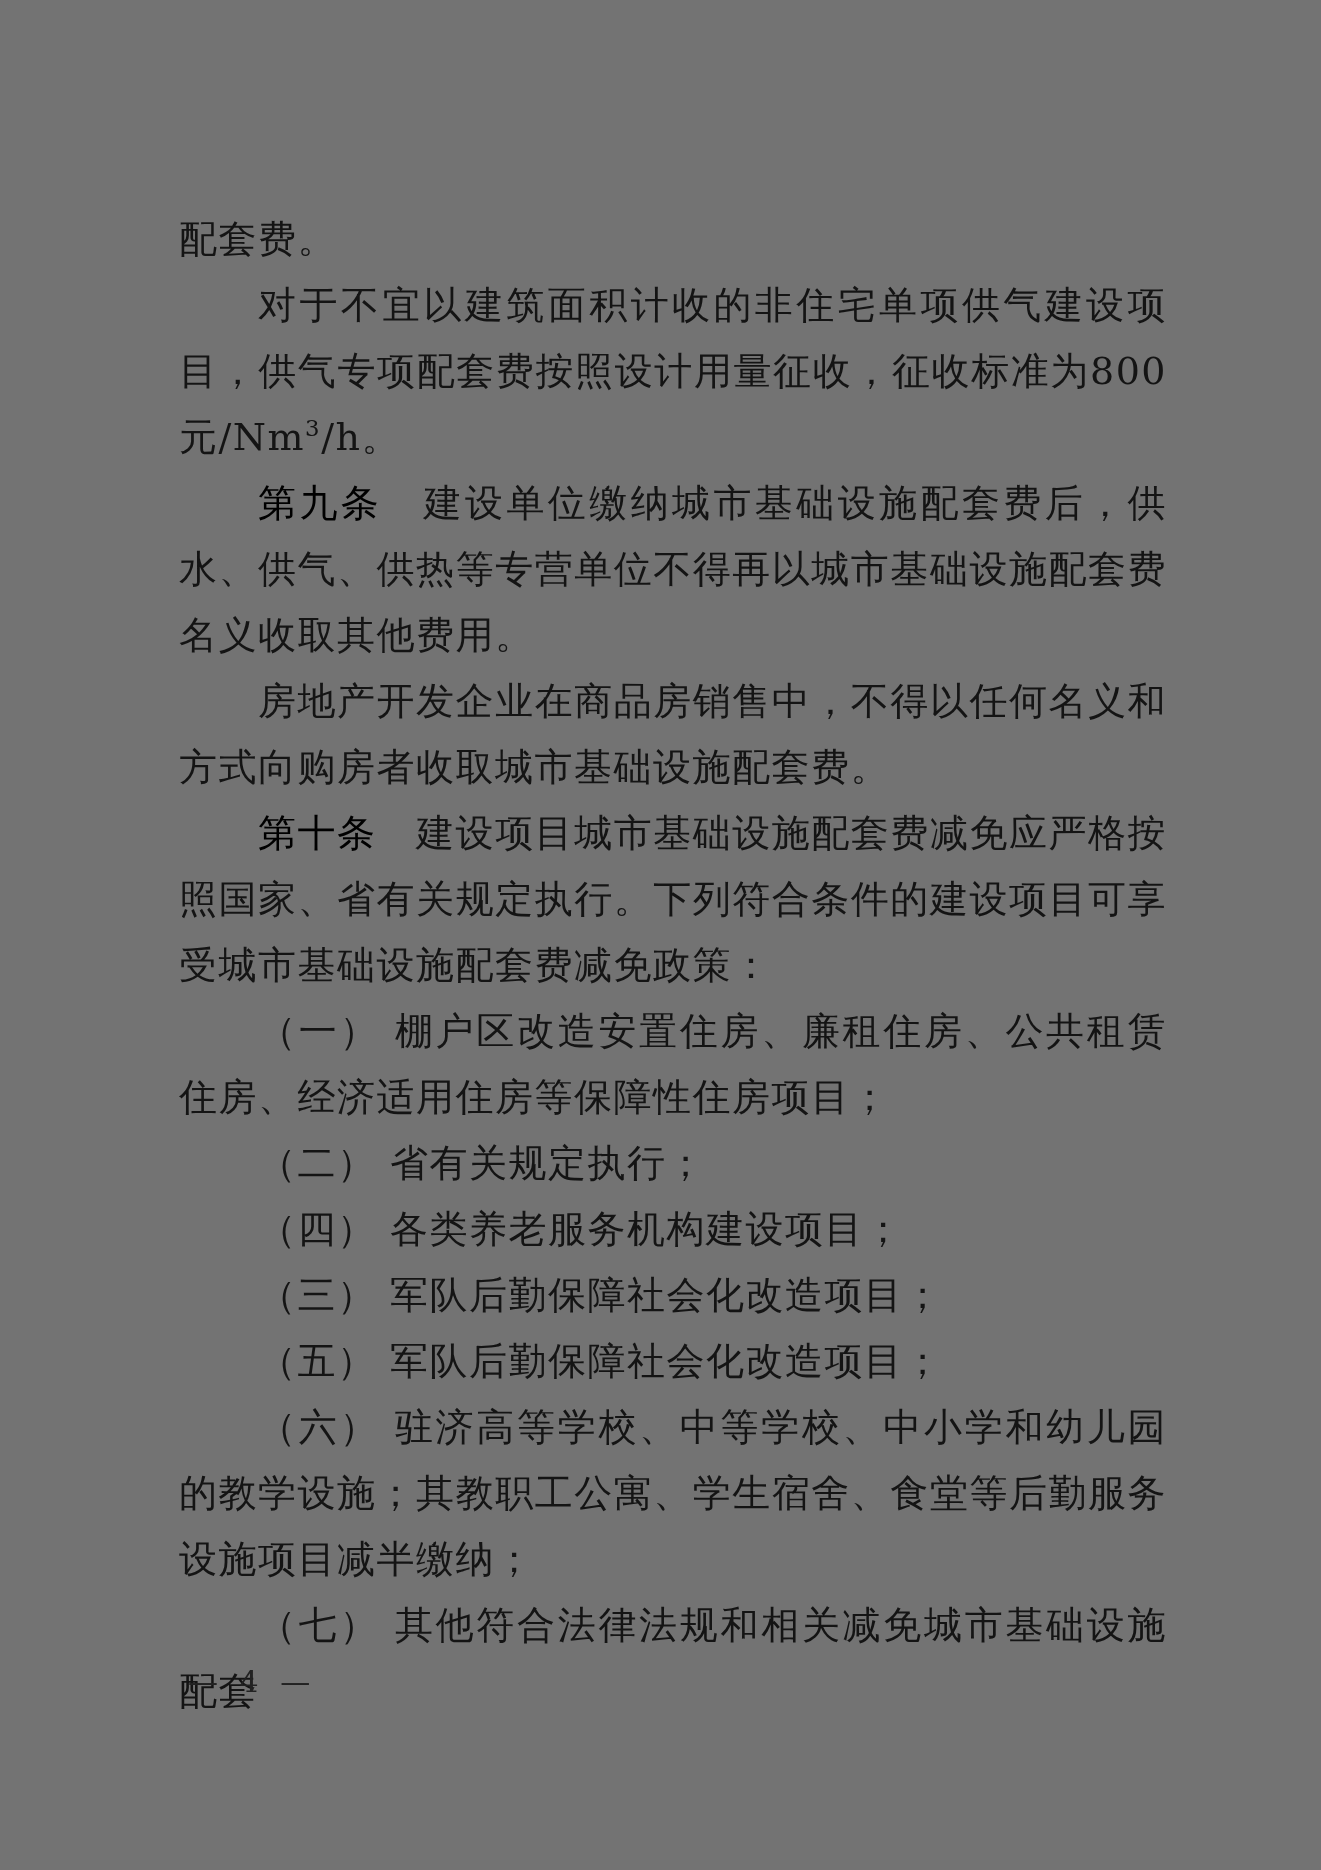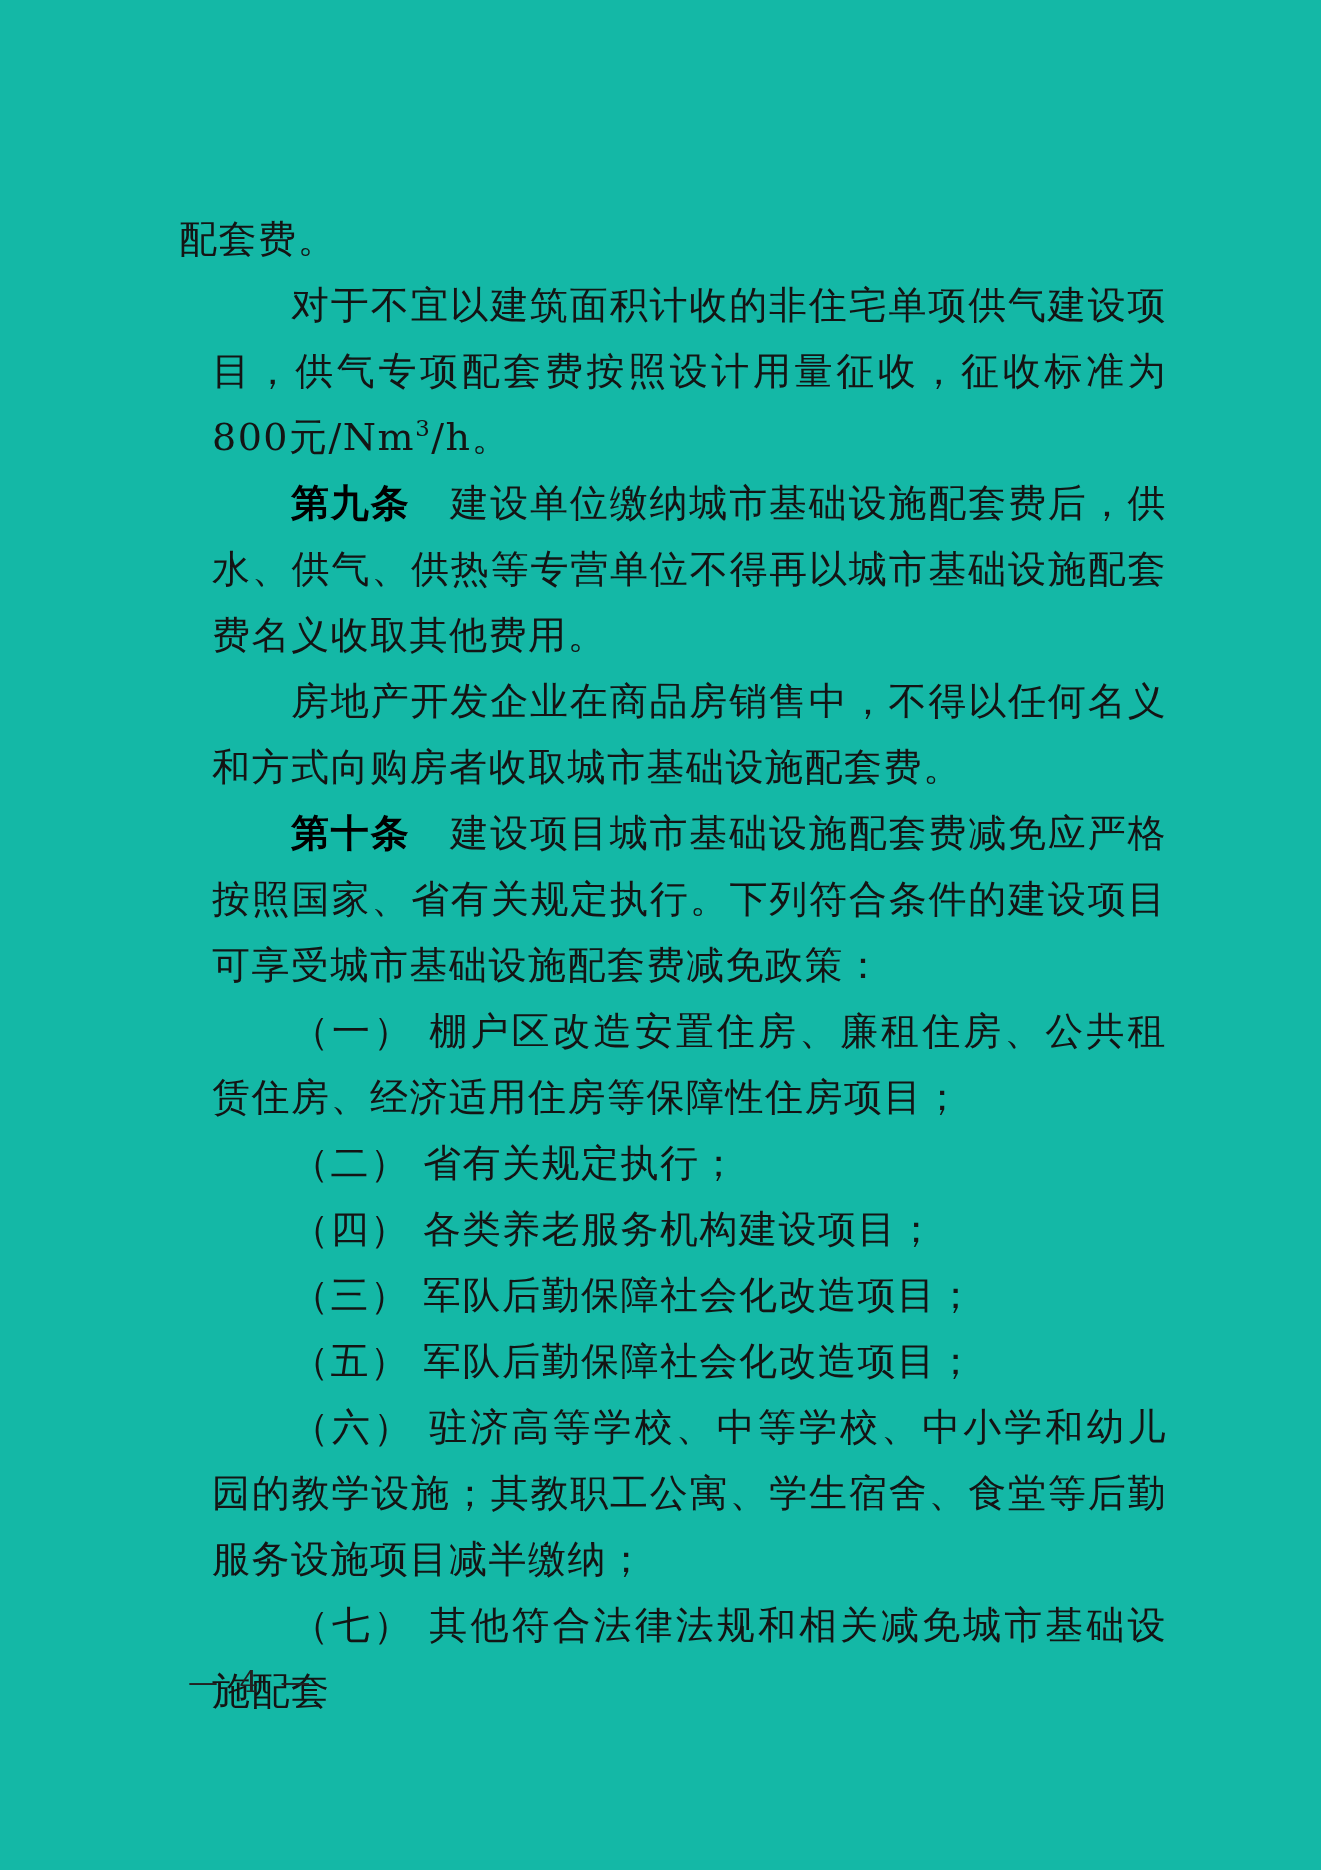--- a/index.html
+++ b/index.html
@@ -4,21 +4,21 @@
 <style>
   html, body {
     margin: 0;
     padding: 0;
     background: #ffffff;
   }
   .page {
     position: relative;
     width: 1321px;
     height: 1870px;
-    background: #14b8a6;
+    background: #737373;
     overflow: hidden;
     font-family: "DejaVu Serif", "Liberation Serif", serif;
     color: #141414;
   }
   .content {
     position: absolute;
     left: 179px;
     top: 206px;
     width: 988px;
     font-size: 38px;
@@ -27,25 +27,24 @@
     text-align: justify;
     text-justify: inter-character;
   }
   .para {
     margin: 0;
     padding: 0;
     text-indent: 0;
   }
   .indent {
     text-indent: 79px;
-    margin-left: 33px;
   }
   .term {
     font-family: "DejaVu Sans", "Liberation Sans", sans-serif;
-    font-weight: 700;
+    font-weight: 400;
     color: #000000;
   }
   .latin sup {
     font-size: 60%;
     vertical-align: super;
     line-height: 0;
   }
   .footer {
     position: absolute;
     left: 188px;

